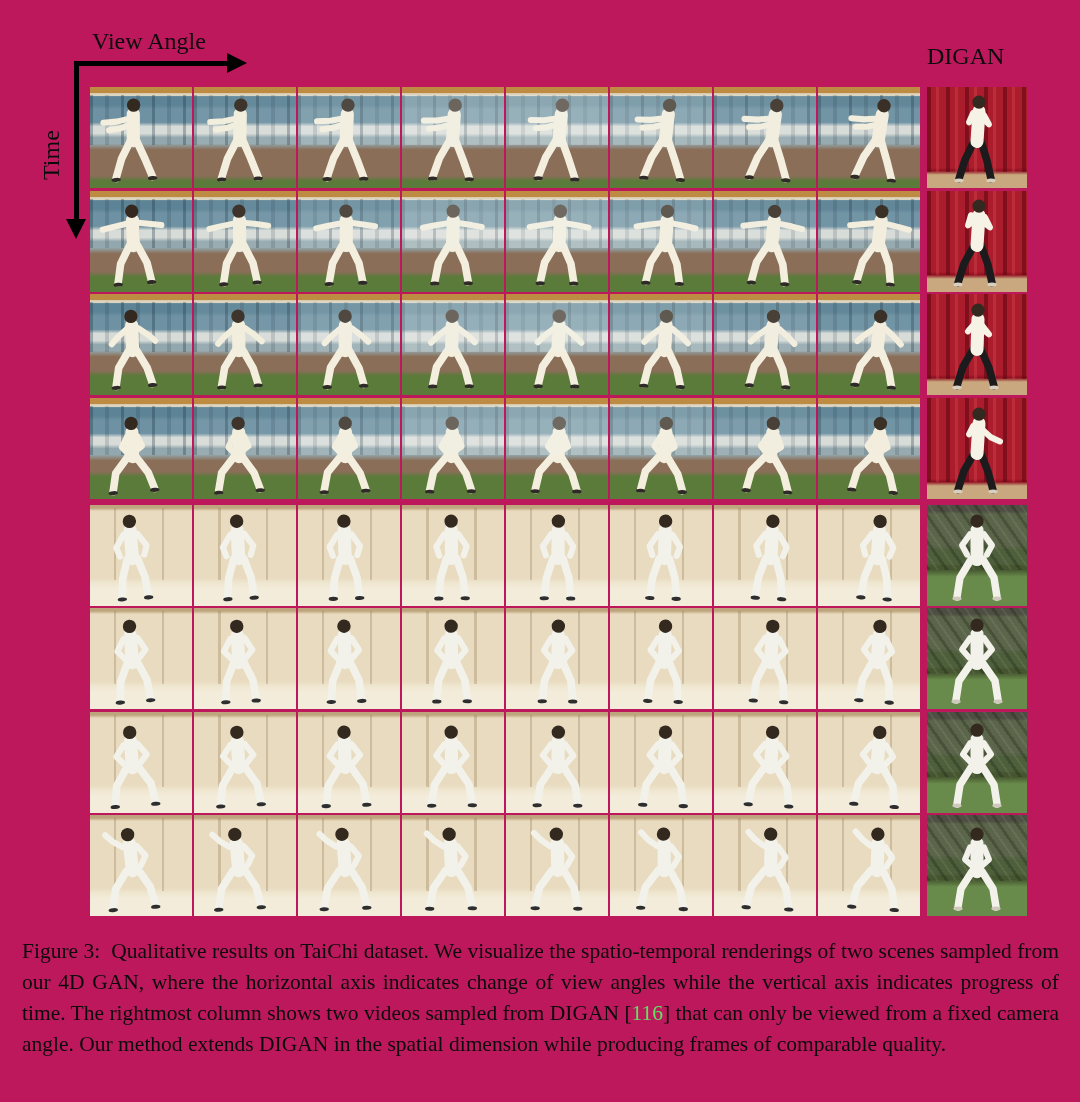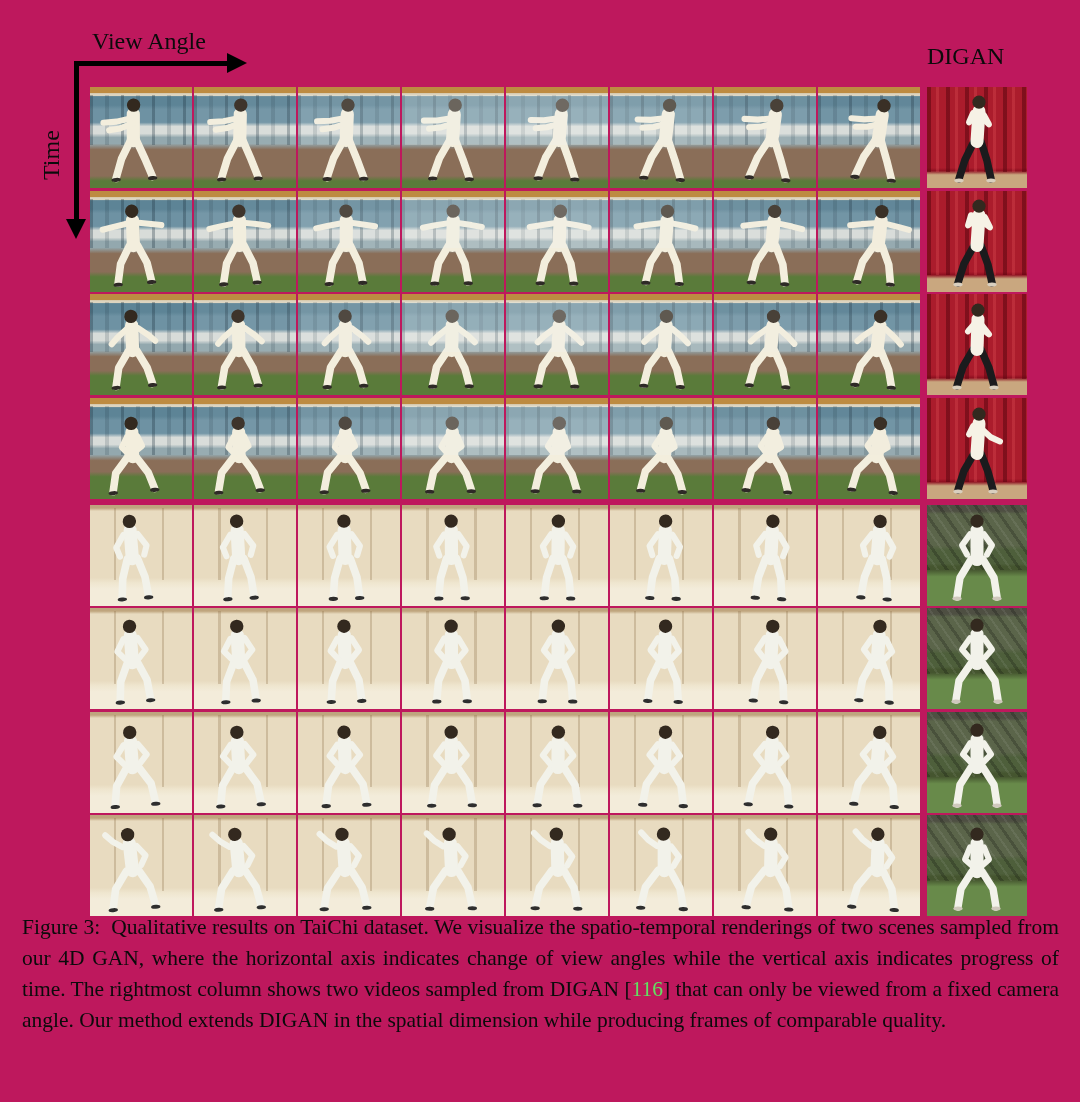--- a/index.html
+++ b/index.html
@@ -74,21 +74,21 @@
       #45552f 61%, #45552f 64%,
       var(--d2-grass) 71%, var(--d2-grass) 100%); }
   .cell-d2::before { left:0; right:0; top:0; height:65%;
       background:repeating-linear-gradient(55deg,
         rgba(0,0,0,.20) 0 3px, transparent 3px 8px,
         rgba(255,255,255,.07) 8px 10px, transparent 10px 15px); }
 
   .person { position:absolute; inset:0; width:100%; height:100%; }
 
   
-  .caption { position:absolute; left:22px; top:912px; width:1037px; margin:0;
+  .caption { position:absolute; left:22px; top:936px; width:1037px; margin:0;
              font-size:21.5px; line-height:31px; text-align:justify; }
 </style>
 </head>
 <body>
 
 <div class="page" id="page" style="--arrow-color: #000000; --s1-band: #bd8b41; --s1-wall: #6e92a3; --s1-wall2: #93a8ae; --s1-rail: #d8dcd9; --s1-ground: #8a6e58; --s1-grass: #5a7b3a; --s2-top: #bfa57e; --s2-wall: #e8dbc0; --s2-floor: #f3ecda; --d1-curtain: #ab1c2c; --d1-floor: #c9a77f; --d2-rock: #5b654a; --d2-bush: #4e5f3b; --d2-grass: #688a4a; --person-coat: #f3eedd; --person-white: #f2f2ea; --person-head: #33291f; --d1-pants: #1b1b1d;">
   <span class="va-label">View Angle</span>
   <div class="h-line"></div>
   <div class="h-head"></div>
   <span class="time-label">Time</span>

